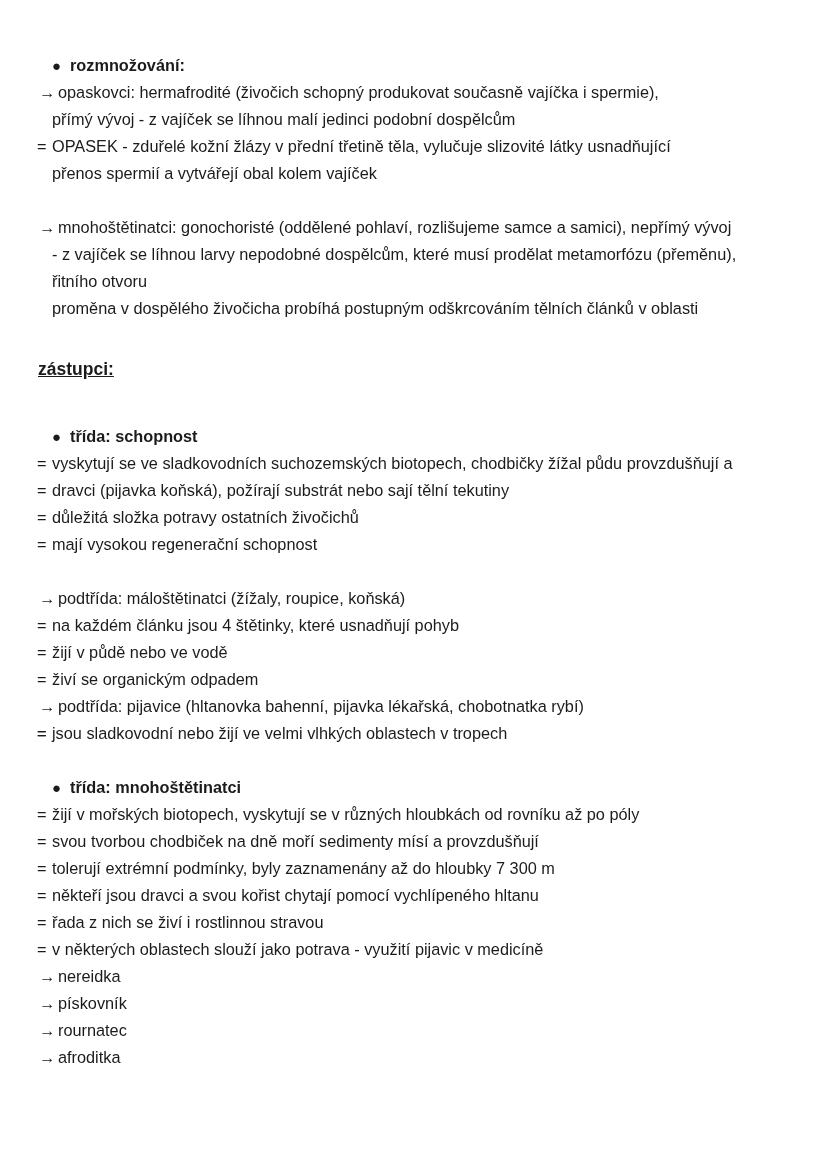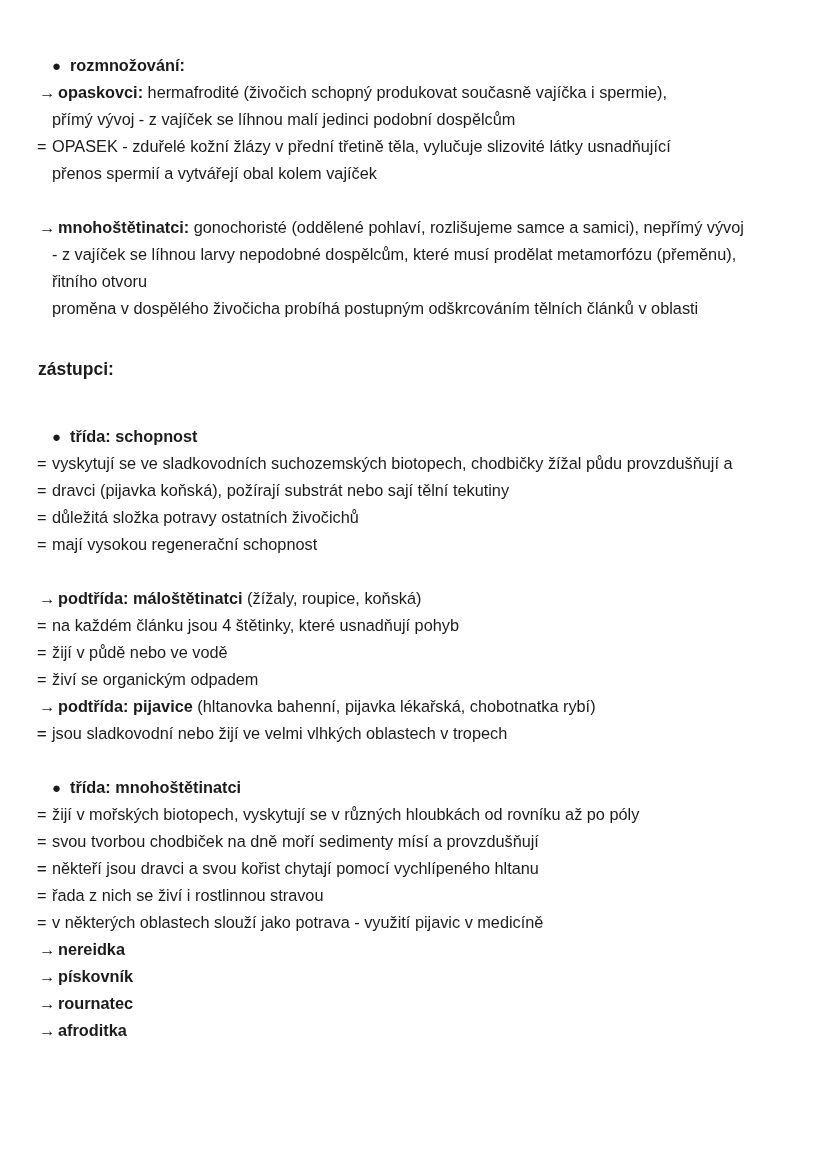--- a/index.html
+++ b/index.html
@@ -61,28 +61,29 @@
     line-height: 27px;
   }
   .para.arrow {
     padding-left: 28px;
   }
   .para.arrow .lead-glyph {
     left: 9px;
     font-weight: bold;
   }
 
-  .bold { font-weight: bold; }
+  .bold { font-weight: normal; }
   .ital { }
 
   .section-head {
     font-weight: bold;
     font-size: 17.5px;
     line-height: 27px;
     padding-left: 8px;
+    text-decoration: underline;
   }
   .spacer-md { height: 27px; }
   .spacer-lg { height: 34px; }
   .spacer-xl { height: 40px; }
 </style>
 </head>
 <body>
 
 <div class="page">
   <div class="doc">
@@ -195,20 +196,21 @@
     <div class="para">
       <span class="lead-glyph">=</span>
       <span>žijí v mořských biotopech, vyskytují se v různých hloubkách od rovníku až po póly</span>
     </div>
     <div class="para">
       <span class="lead-glyph">=</span>
       <span>svou tvorbou chodbiček na dně moří sedimenty mísí a provzdušňují</span>
     </div>
     <div class="para">
       <span class="lead-glyph">=</span>
+      <span>tolerují extrémní podmínky, byly zaznamenány až do hloubky 7 300 m</span>
     </div>
     <div class="para">
       <span class="lead-glyph">=</span>
       <span>někteří jsou dravci a svou kořist chytají pomocí vychlípeného hltanu</span>
     </div>
     <div class="para">
       <span class="lead-glyph">=</span>
       <span>řada z nich se živí i rostlinnou stravou</span>
     </div>
     <div class="para">

